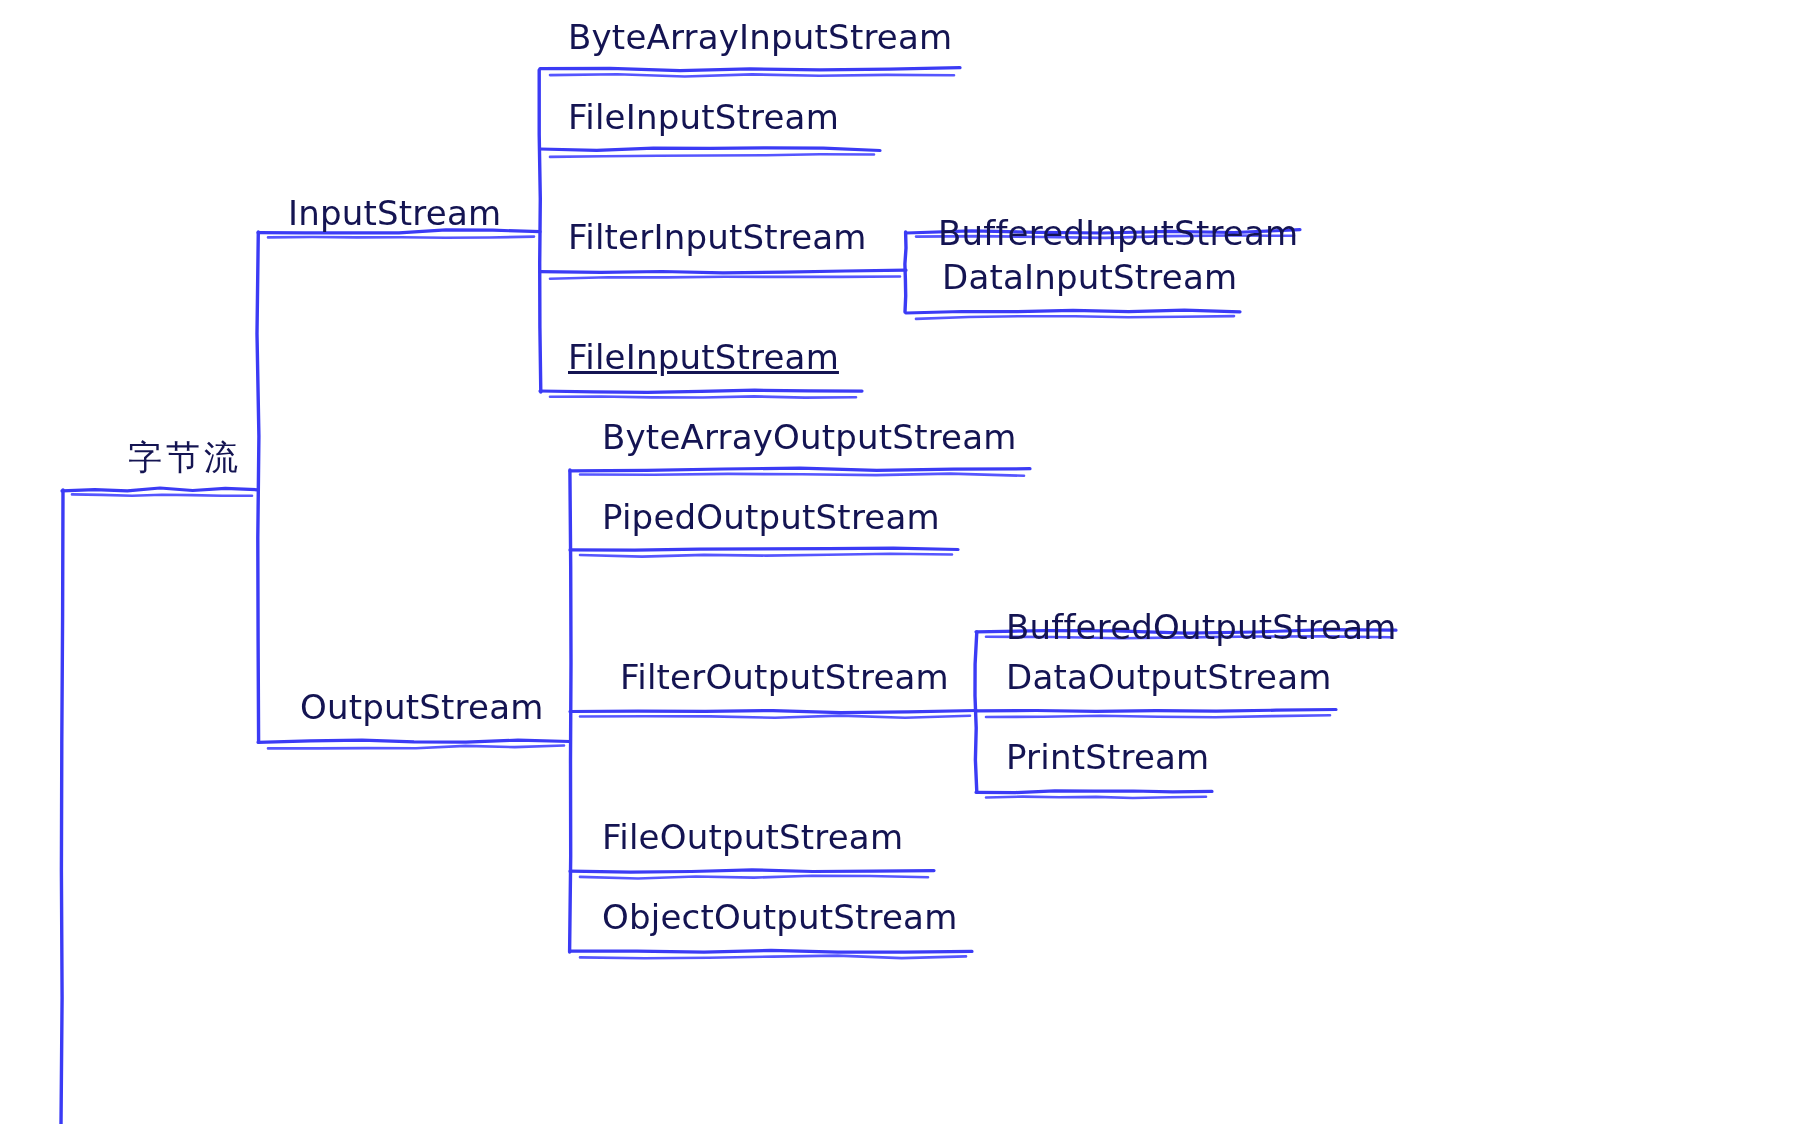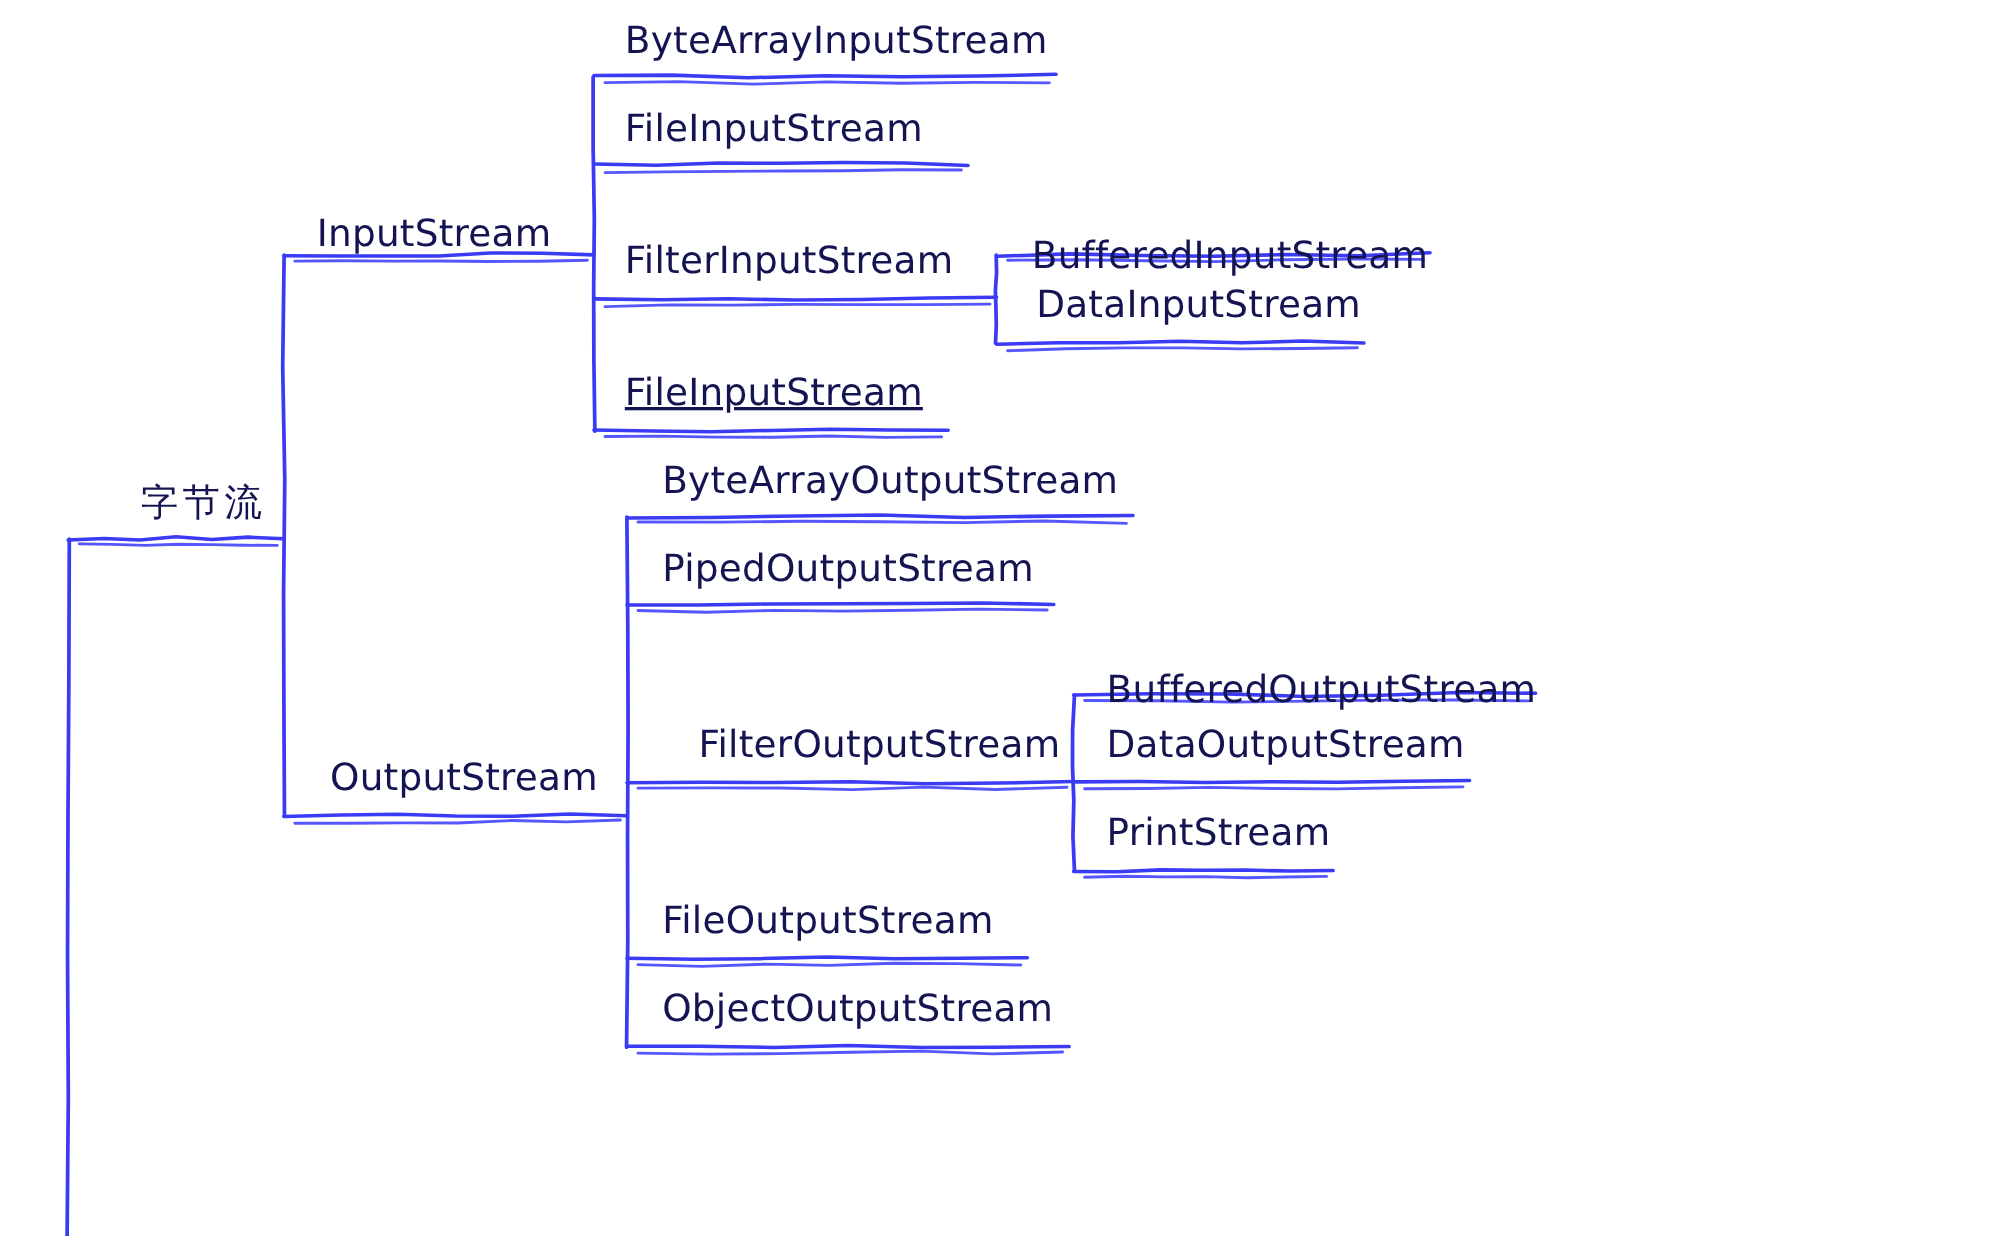--- a/index.html
+++ b/index.html
@@ -92,21 +92,21 @@
       <div class="node-label" style="left: 288px; top: 196px; font-size: 34px;">InputStream</div>
       <div class="node-label" style="left: 568px; top: 20px; font-size: 34px;">ByteArrayInputStream</div>
       <div class="node-label" style="left: 568px; top: 100px; font-size: 34px;">FileInputStream</div>
       <div class="node-label" style="left: 568px; top: 220px; font-size: 34px;">FilterInputStream</div>
       <div class="node-label" style="left: 938px; top: 180px; font-size: 34px; margin-top: 36px;">BufferedInputStream</div>
       <div class="node-label" style="left: 942px; top: 260px; font-size: 34px;">DataInputStream</div>
       <div class="node-label" style="left: 568px; top: 340px; font-size: 34px; text-decoration: underline;">FileInputStream</div>
       <div class="node-label" style="left: 300px; top: 690px; font-size: 34px;">OutputStream</div>
       <div class="node-label" style="left: 602px; top: 420px; font-size: 34px;">ByteArrayOutputStream</div>
       <div class="node-label" style="left: 602px; top: 500px; font-size: 34px;">PipedOutputStream</div>
-      <div class="node-label" style="left: 635px; top: 660px; font-size: 34px;">FilterOutputStream</div>
+      <div class="node-label" style="left: 620px; top: 660px; font-size: 34px;">FilterOutputStream</div>
       <div class="node-label" style="left: 1006px; top: 580px; font-size: 34px; margin-top: 30px;">BufferedOutputStream</div>
       <div class="node-label" style="left: 1006px; top: 660px; font-size: 34px;">DataOutputStream</div>
       <div class="node-label" style="left: 1006px; top: 740px; font-size: 34px;">PrintStream</div>
       <div class="node-label" style="left: 602px; top: 820px; font-size: 34px;">FileOutputStream</div>
       <div class="node-label" style="left: 602px; top: 900px; font-size: 34px;">ObjectOutputStream</div>
     </div>
 
 </div>
 
 </body></html>

